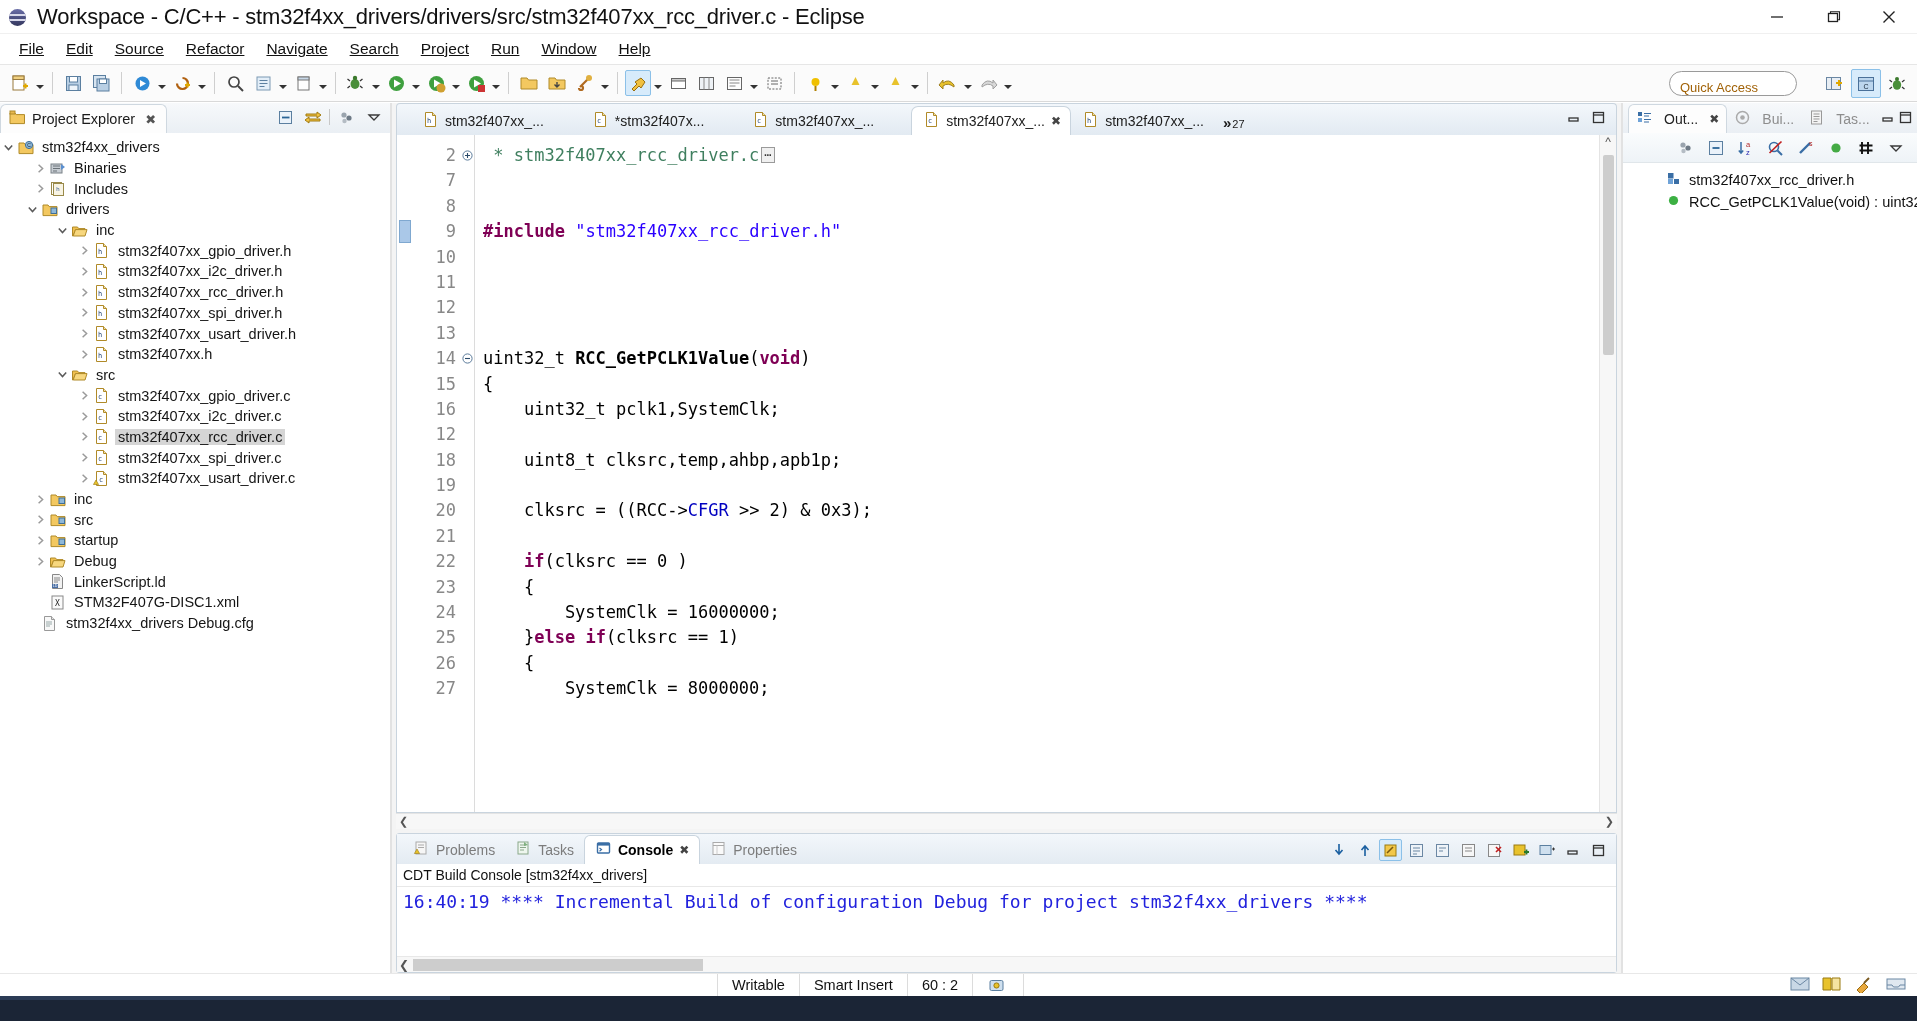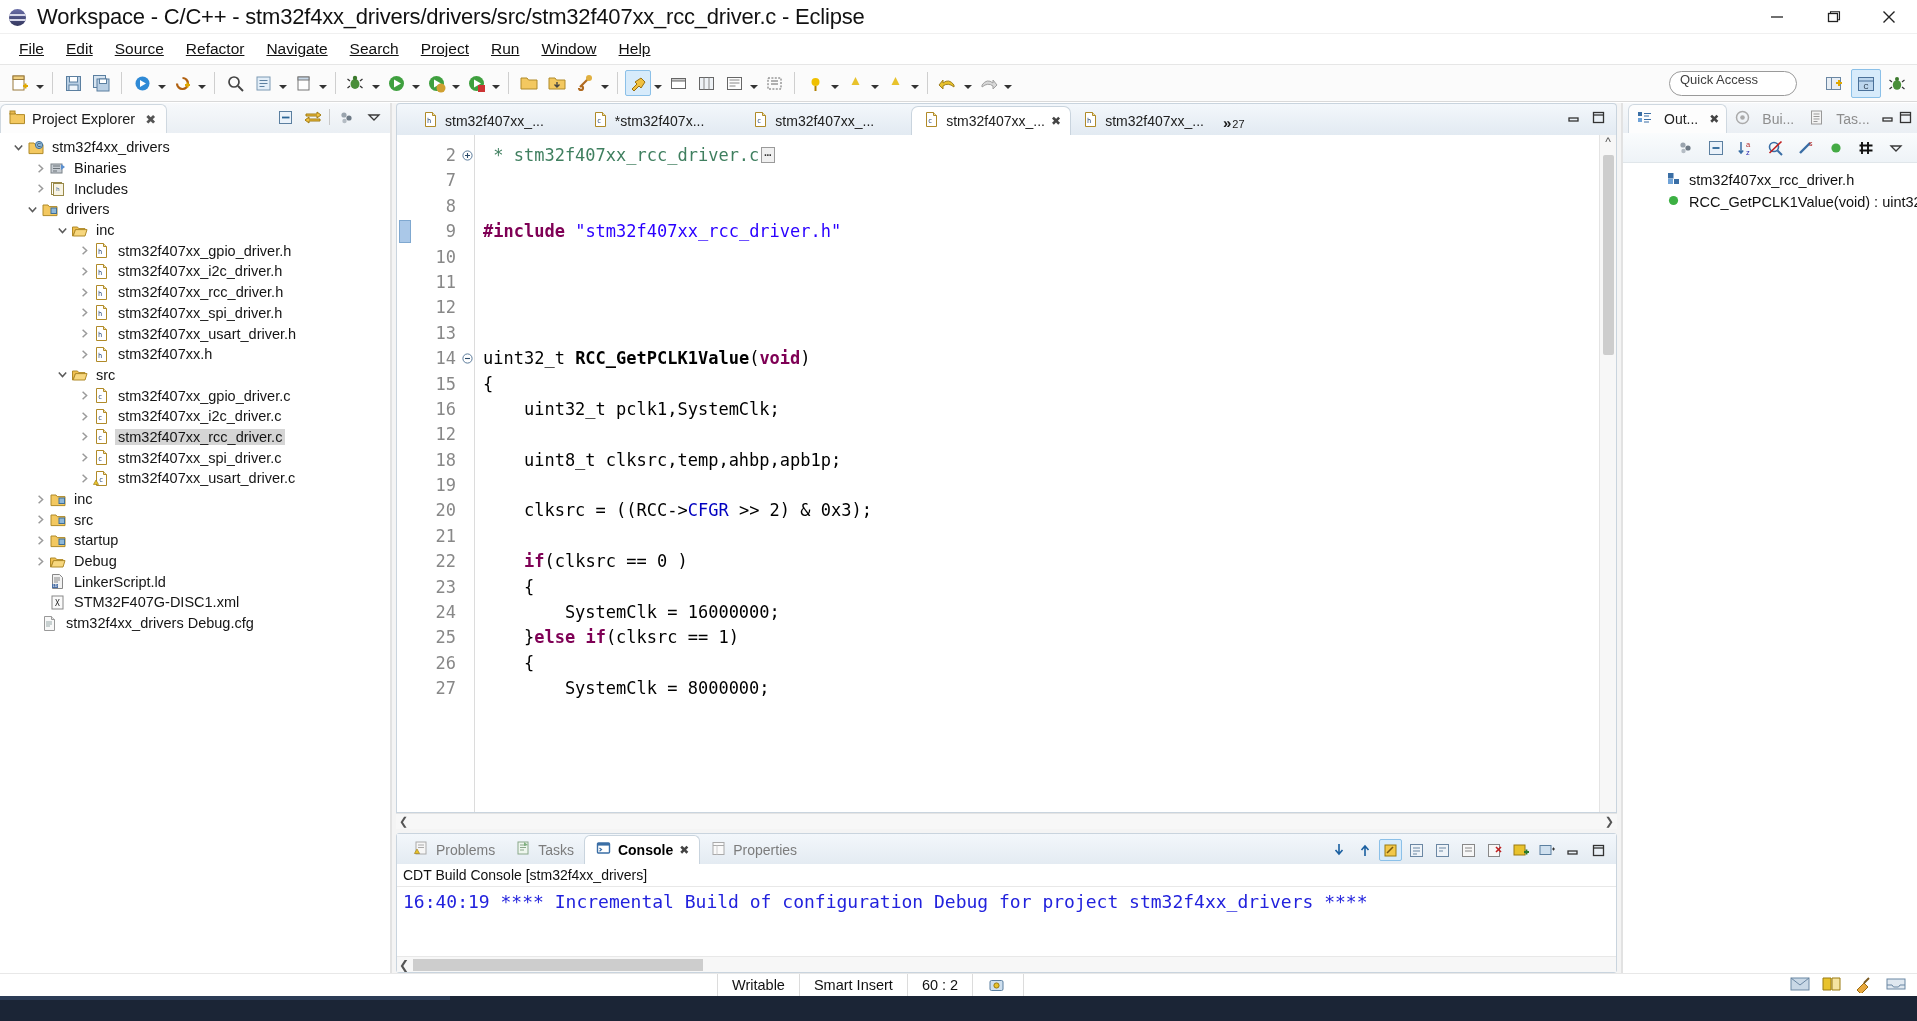--- a/index.html
+++ b/index.html
@@ -81,22 +81,22 @@
     border-top:4px solid #333;
   }
   .tb-btn.active {
     background: #d7ebfb; border: 1px solid #8bc0e8; border-radius:2px;
   }
   .quick-access {
     position: absolute; right: 120px; top: 6px;
     width: 128px; height: 25px;
     border: 1px solid #9a9a9a; border-radius: 13px;
     background: #ffffff;
-    display: flex; align-items:flex-start; padding-left: 10px;
-    font-size: 13px; color: #404040;
+    display: flex; align-items:flex-end; padding-left: 10px;
+    font-size: 13px; color: #a16207;
   }
   .tb-right {
     position: absolute; right: 4px; top: 4px; display: flex; align-items: center;
   }
   .persp-btn {
     width: 30px; height: 29px; display:flex; align-items:center; justify-content:center;
     margin-left: 2px;
   }
   .persp-btn.sel { background:#d7ebfb; border:1px solid #8bc0e8; border-radius:2px; }
 
@@ -586,21 +586,21 @@
             </svg>
         </div>
         <div class="vt-btn">
           <svg width="16" height="16" viewBox="0 0 16 16">
               <path d="M3 6 l5 5 l5-5z" fill="none" stroke="#3a3a3a" stroke-width="1.3"></path>
             </svg>
         </div>
       </div>
     </div>
     <div class="tree" id="pe-tree">
-        <div class="tnode" style="padding-left: 10px;">
+        <div class="tnode" style="padding-left: 0;">
           <span class="twist">
             <svg width="11" height="11" viewBox="0 0 11 11">
               <path d="M1.8 3.6 L5.5 7.6 L9.2 3.6" fill="none" stroke="#5a5a5a" stroke-width="1.5"></path>
             </svg>
           </span>
           <span class="tico">
             <svg width="17" height="17" viewBox="0 0 17 17">
               <path d="M2 4 h5 l1.2 1.6 h7.8 v9 H2z" fill="#f3c860" stroke="#b08a28"></path>
               <circle cx="12" cy="6" r="3.6" fill="#8fb8d8" stroke="#3f6f99"></circle>
               <text x="12" y="8" font-size="5" text-anchor="middle" fill="#123">C</text>

